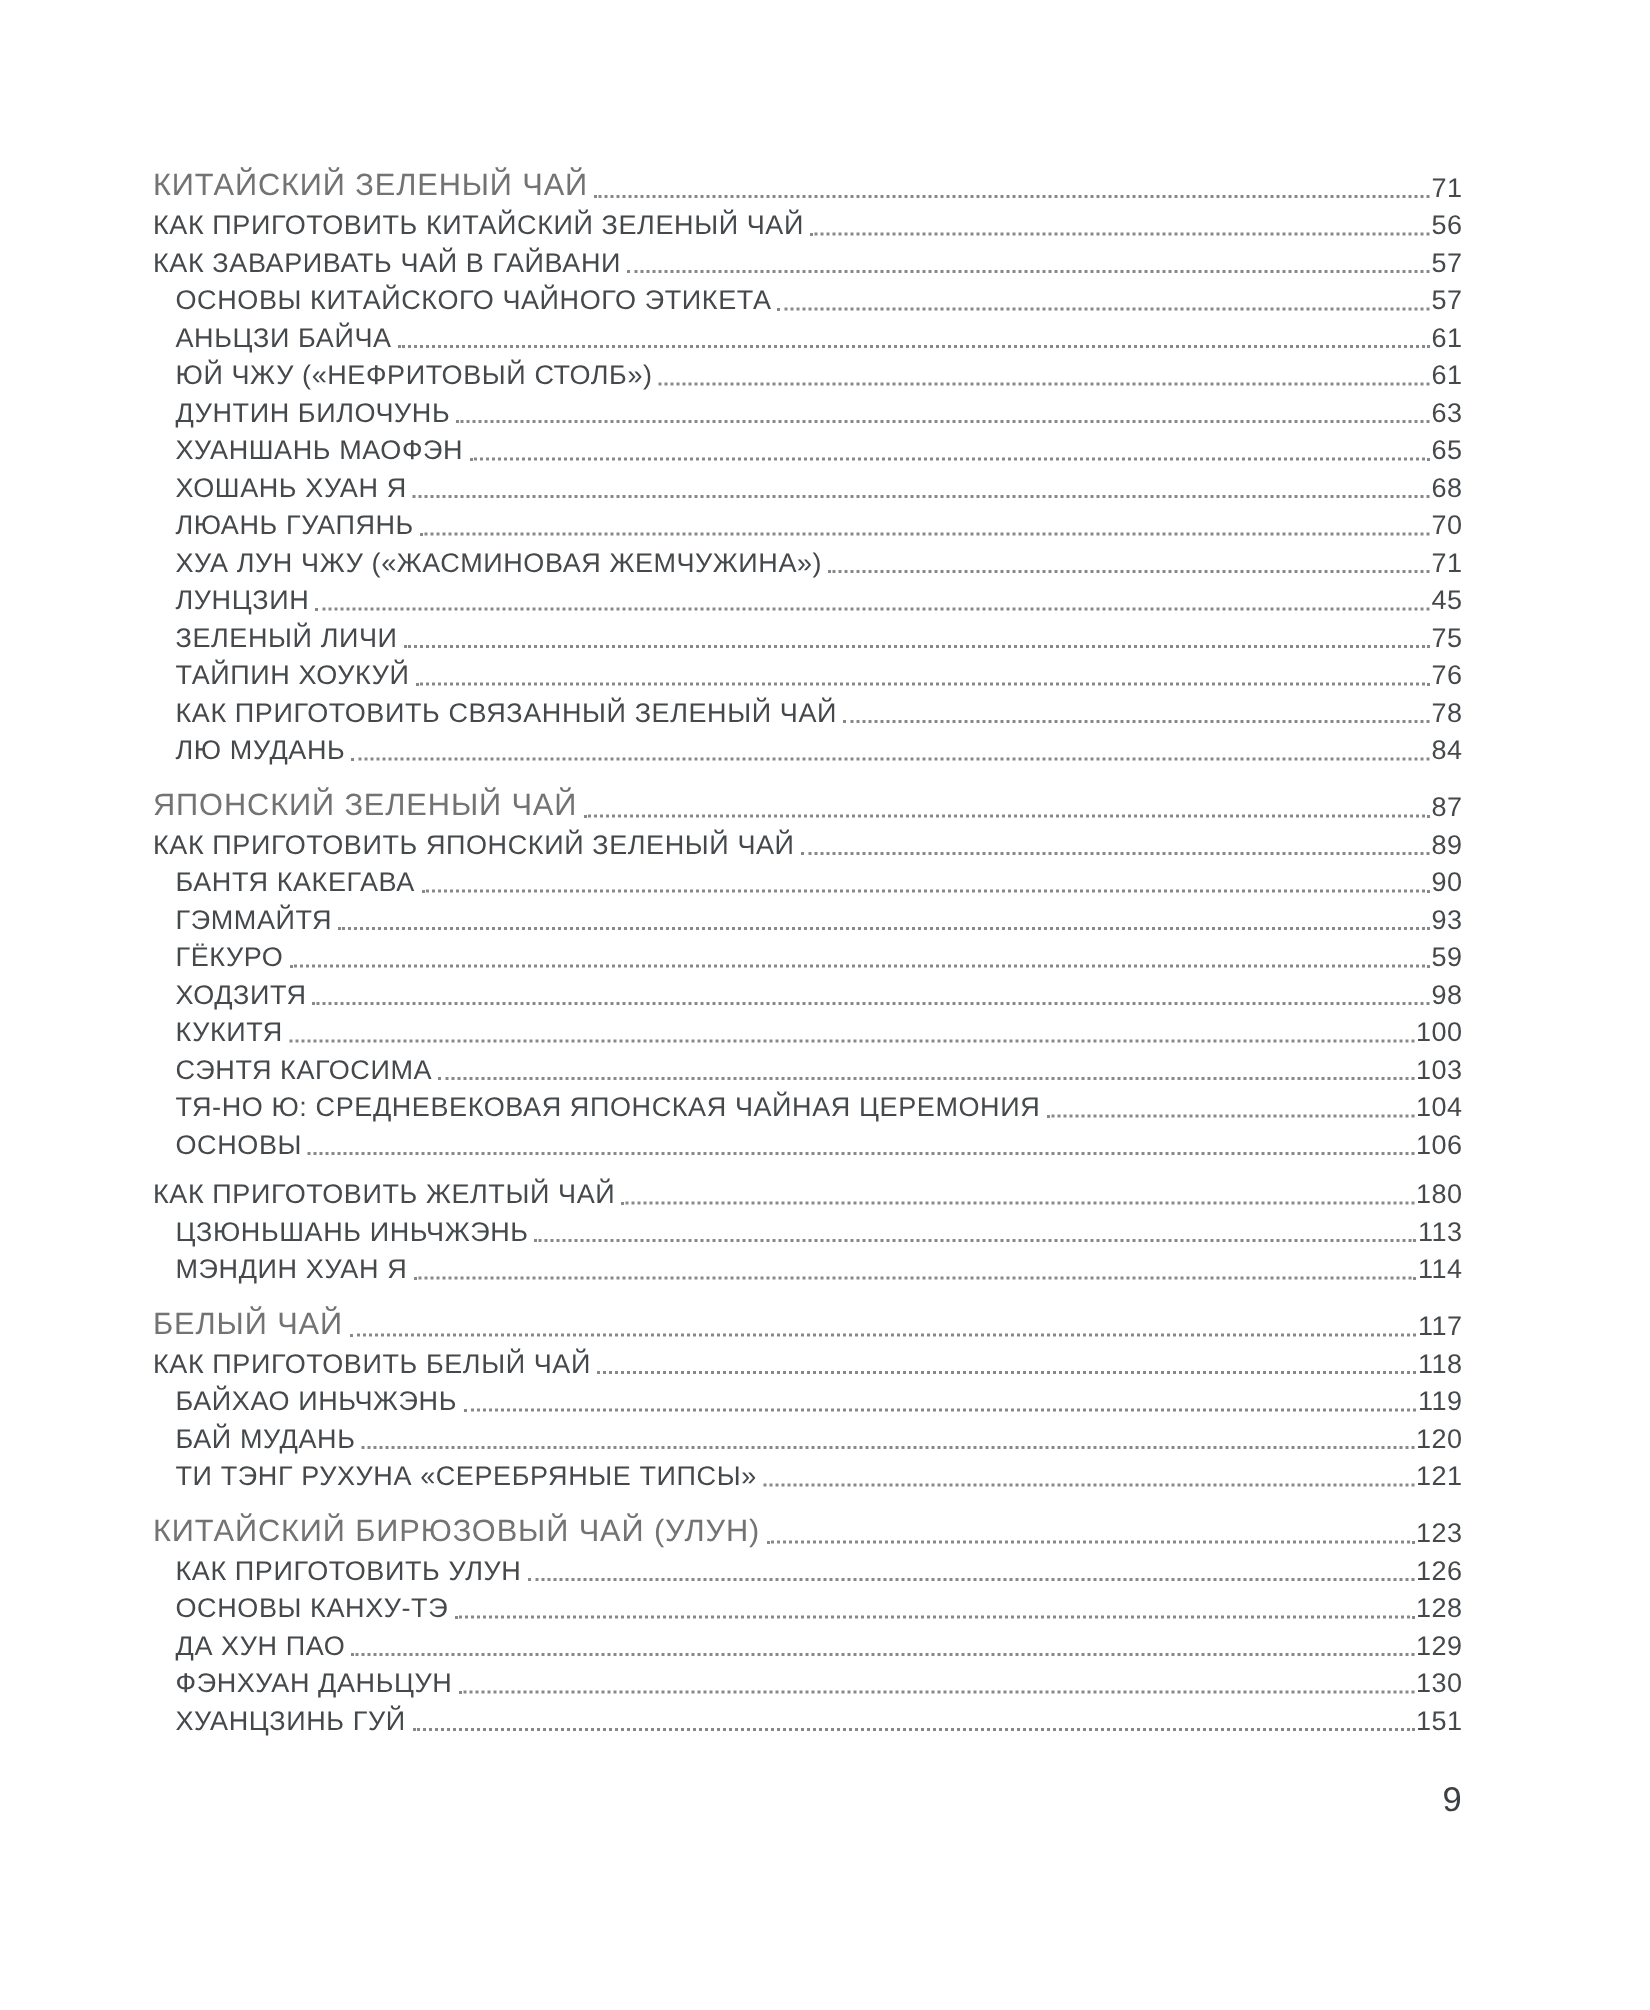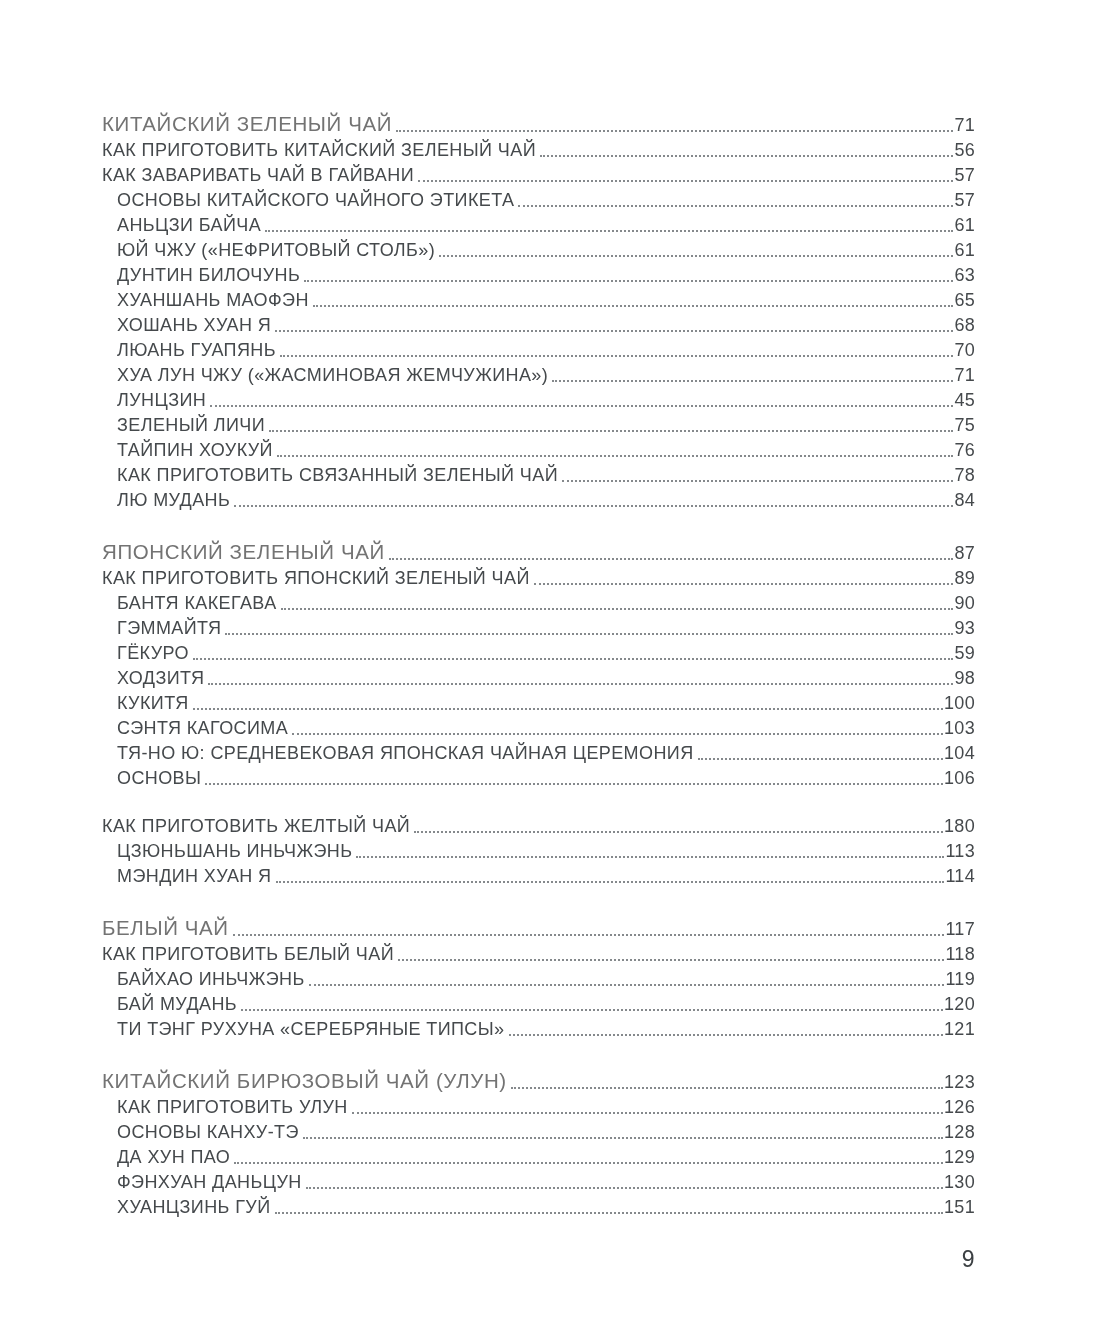--- a/index.html
+++ b/index.html
@@ -12,21 +12,21 @@
     position: relative;
     width: 1100px;
     height: 1340px;
     box-sizing: border-box;
     background: #ffffff;
     padding: 106px 125px 0 102px;
     overflow: hidden;
   }
   .toc { display: block; }
   .section { display: block; }
-  .section + .section { margin-top: 23px; }
+  .section + .section { margin-top: 8px; }
 
   .row {
     display: flex;
     align-items: flex-end;
     height: 25px;
     font-size: 18px;
     letter-spacing: 0.4px;
     color: #45494c;
     white-space: nowrap;
   }

